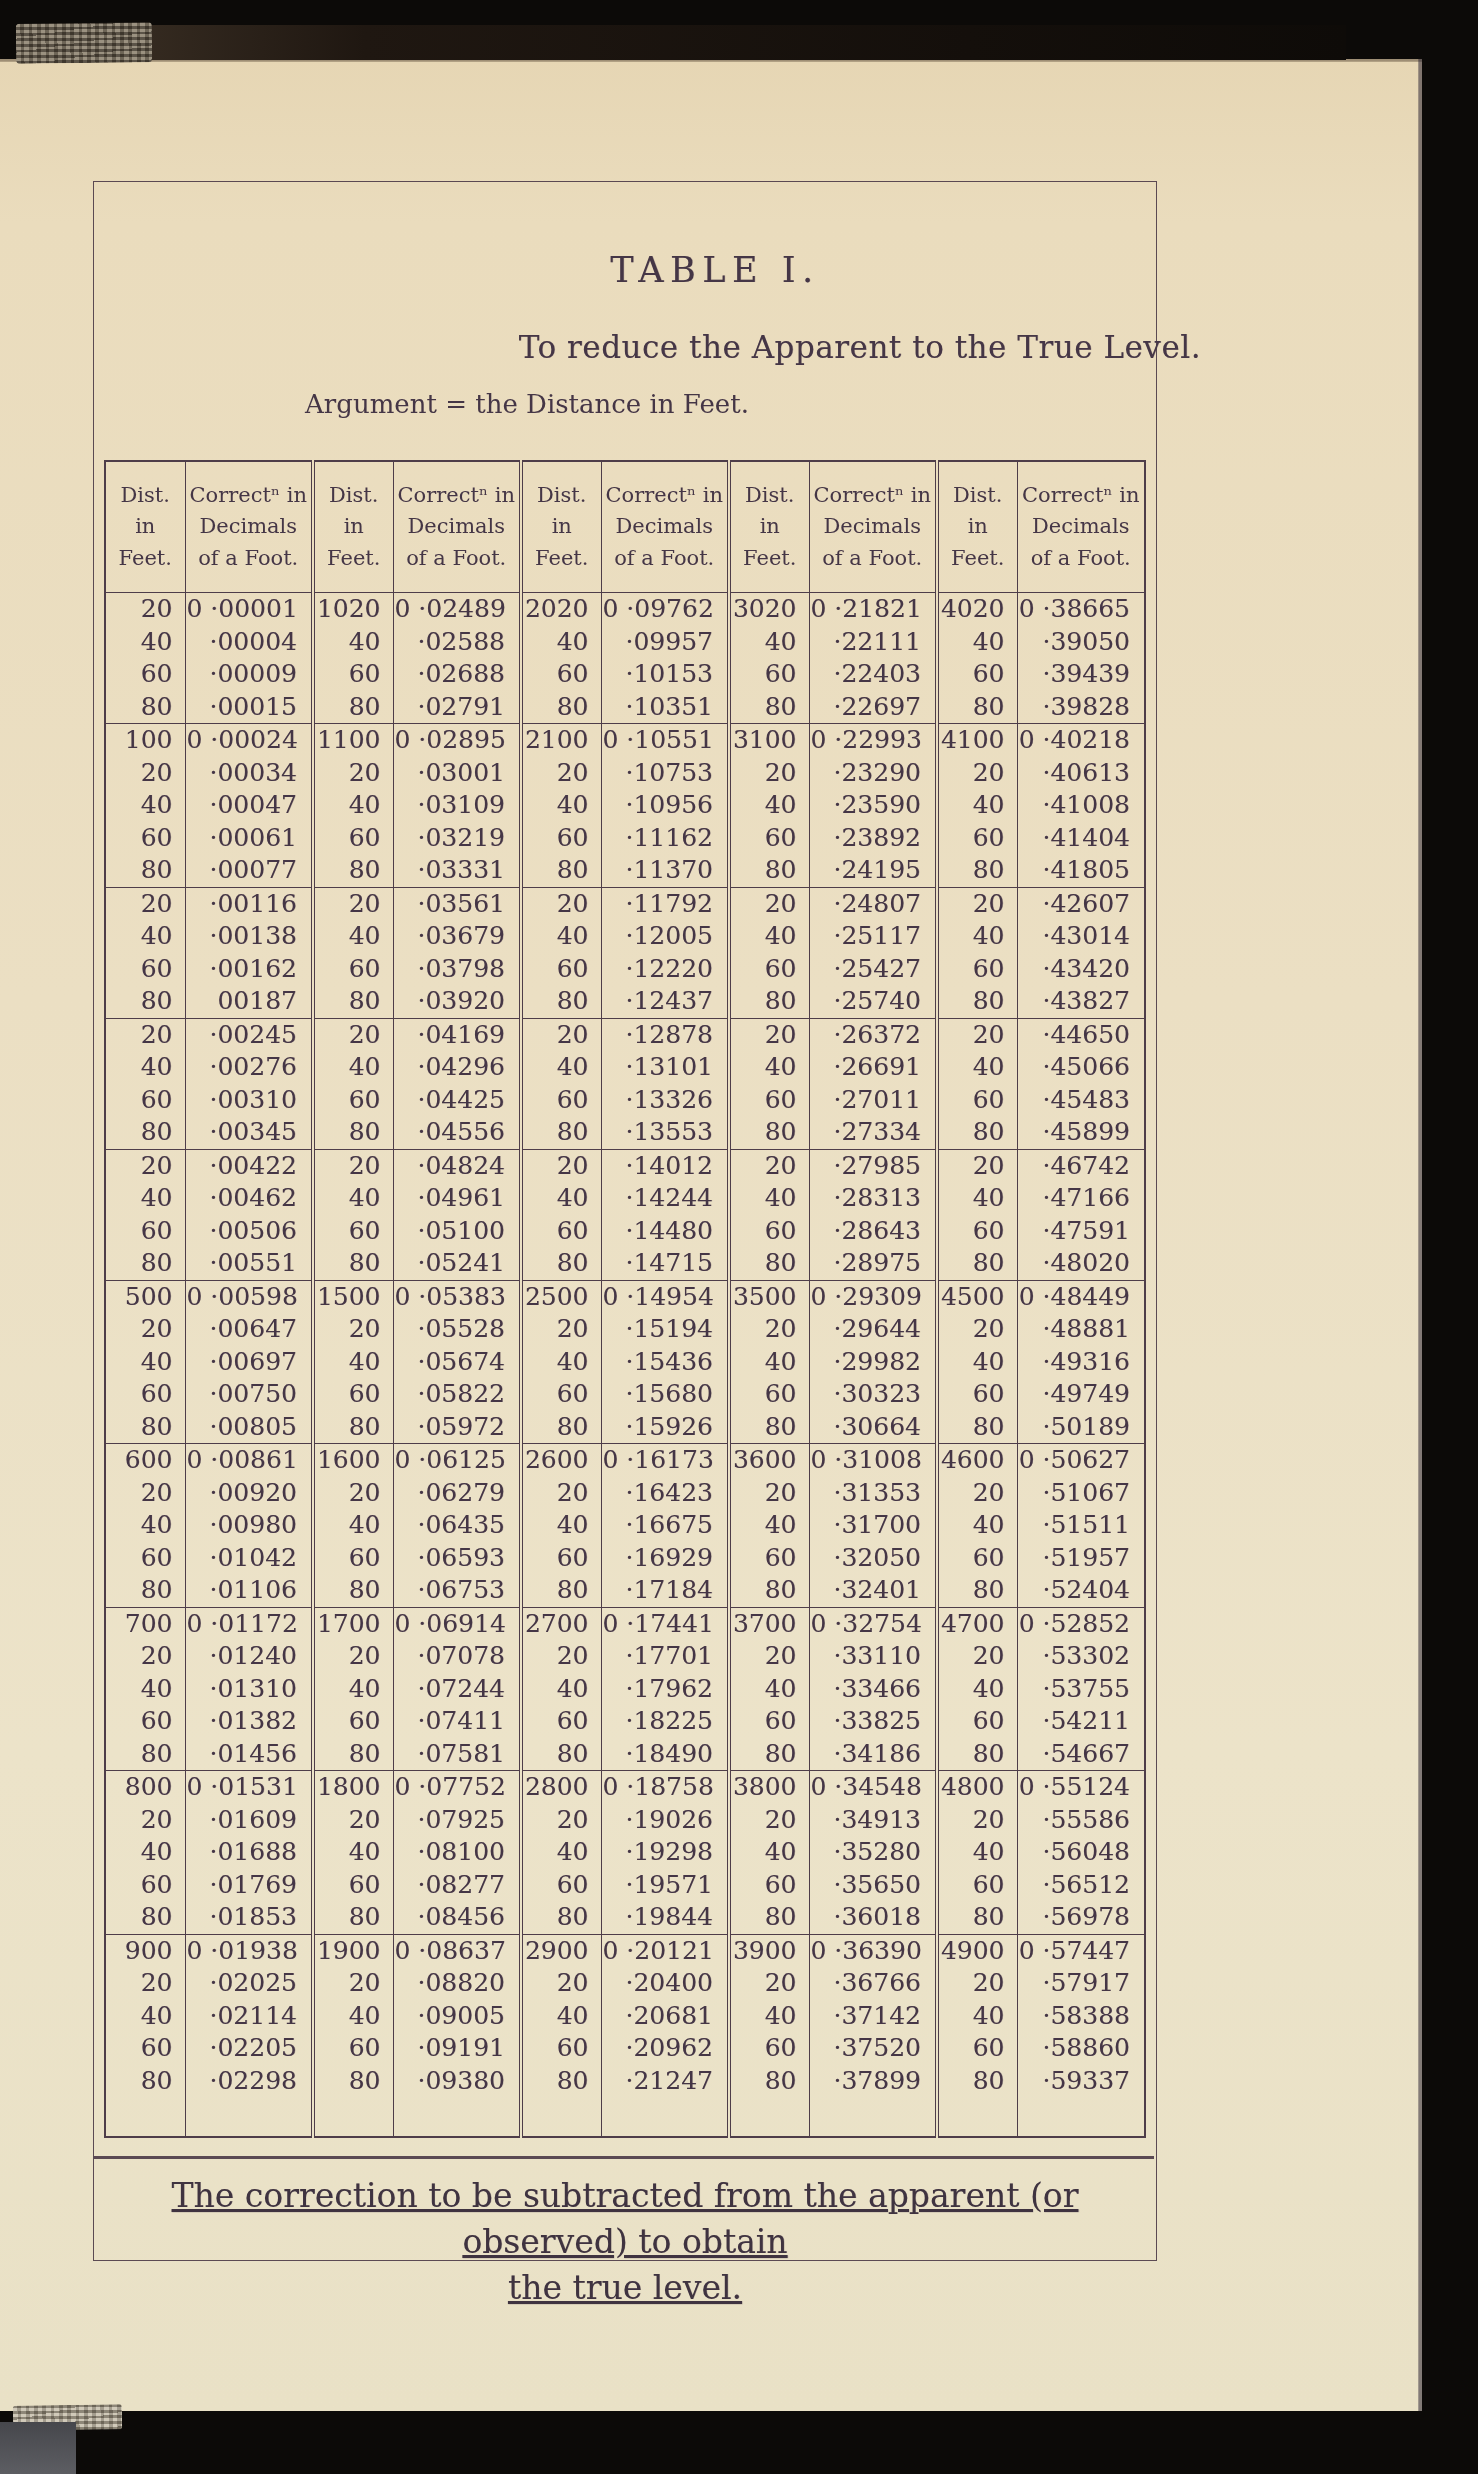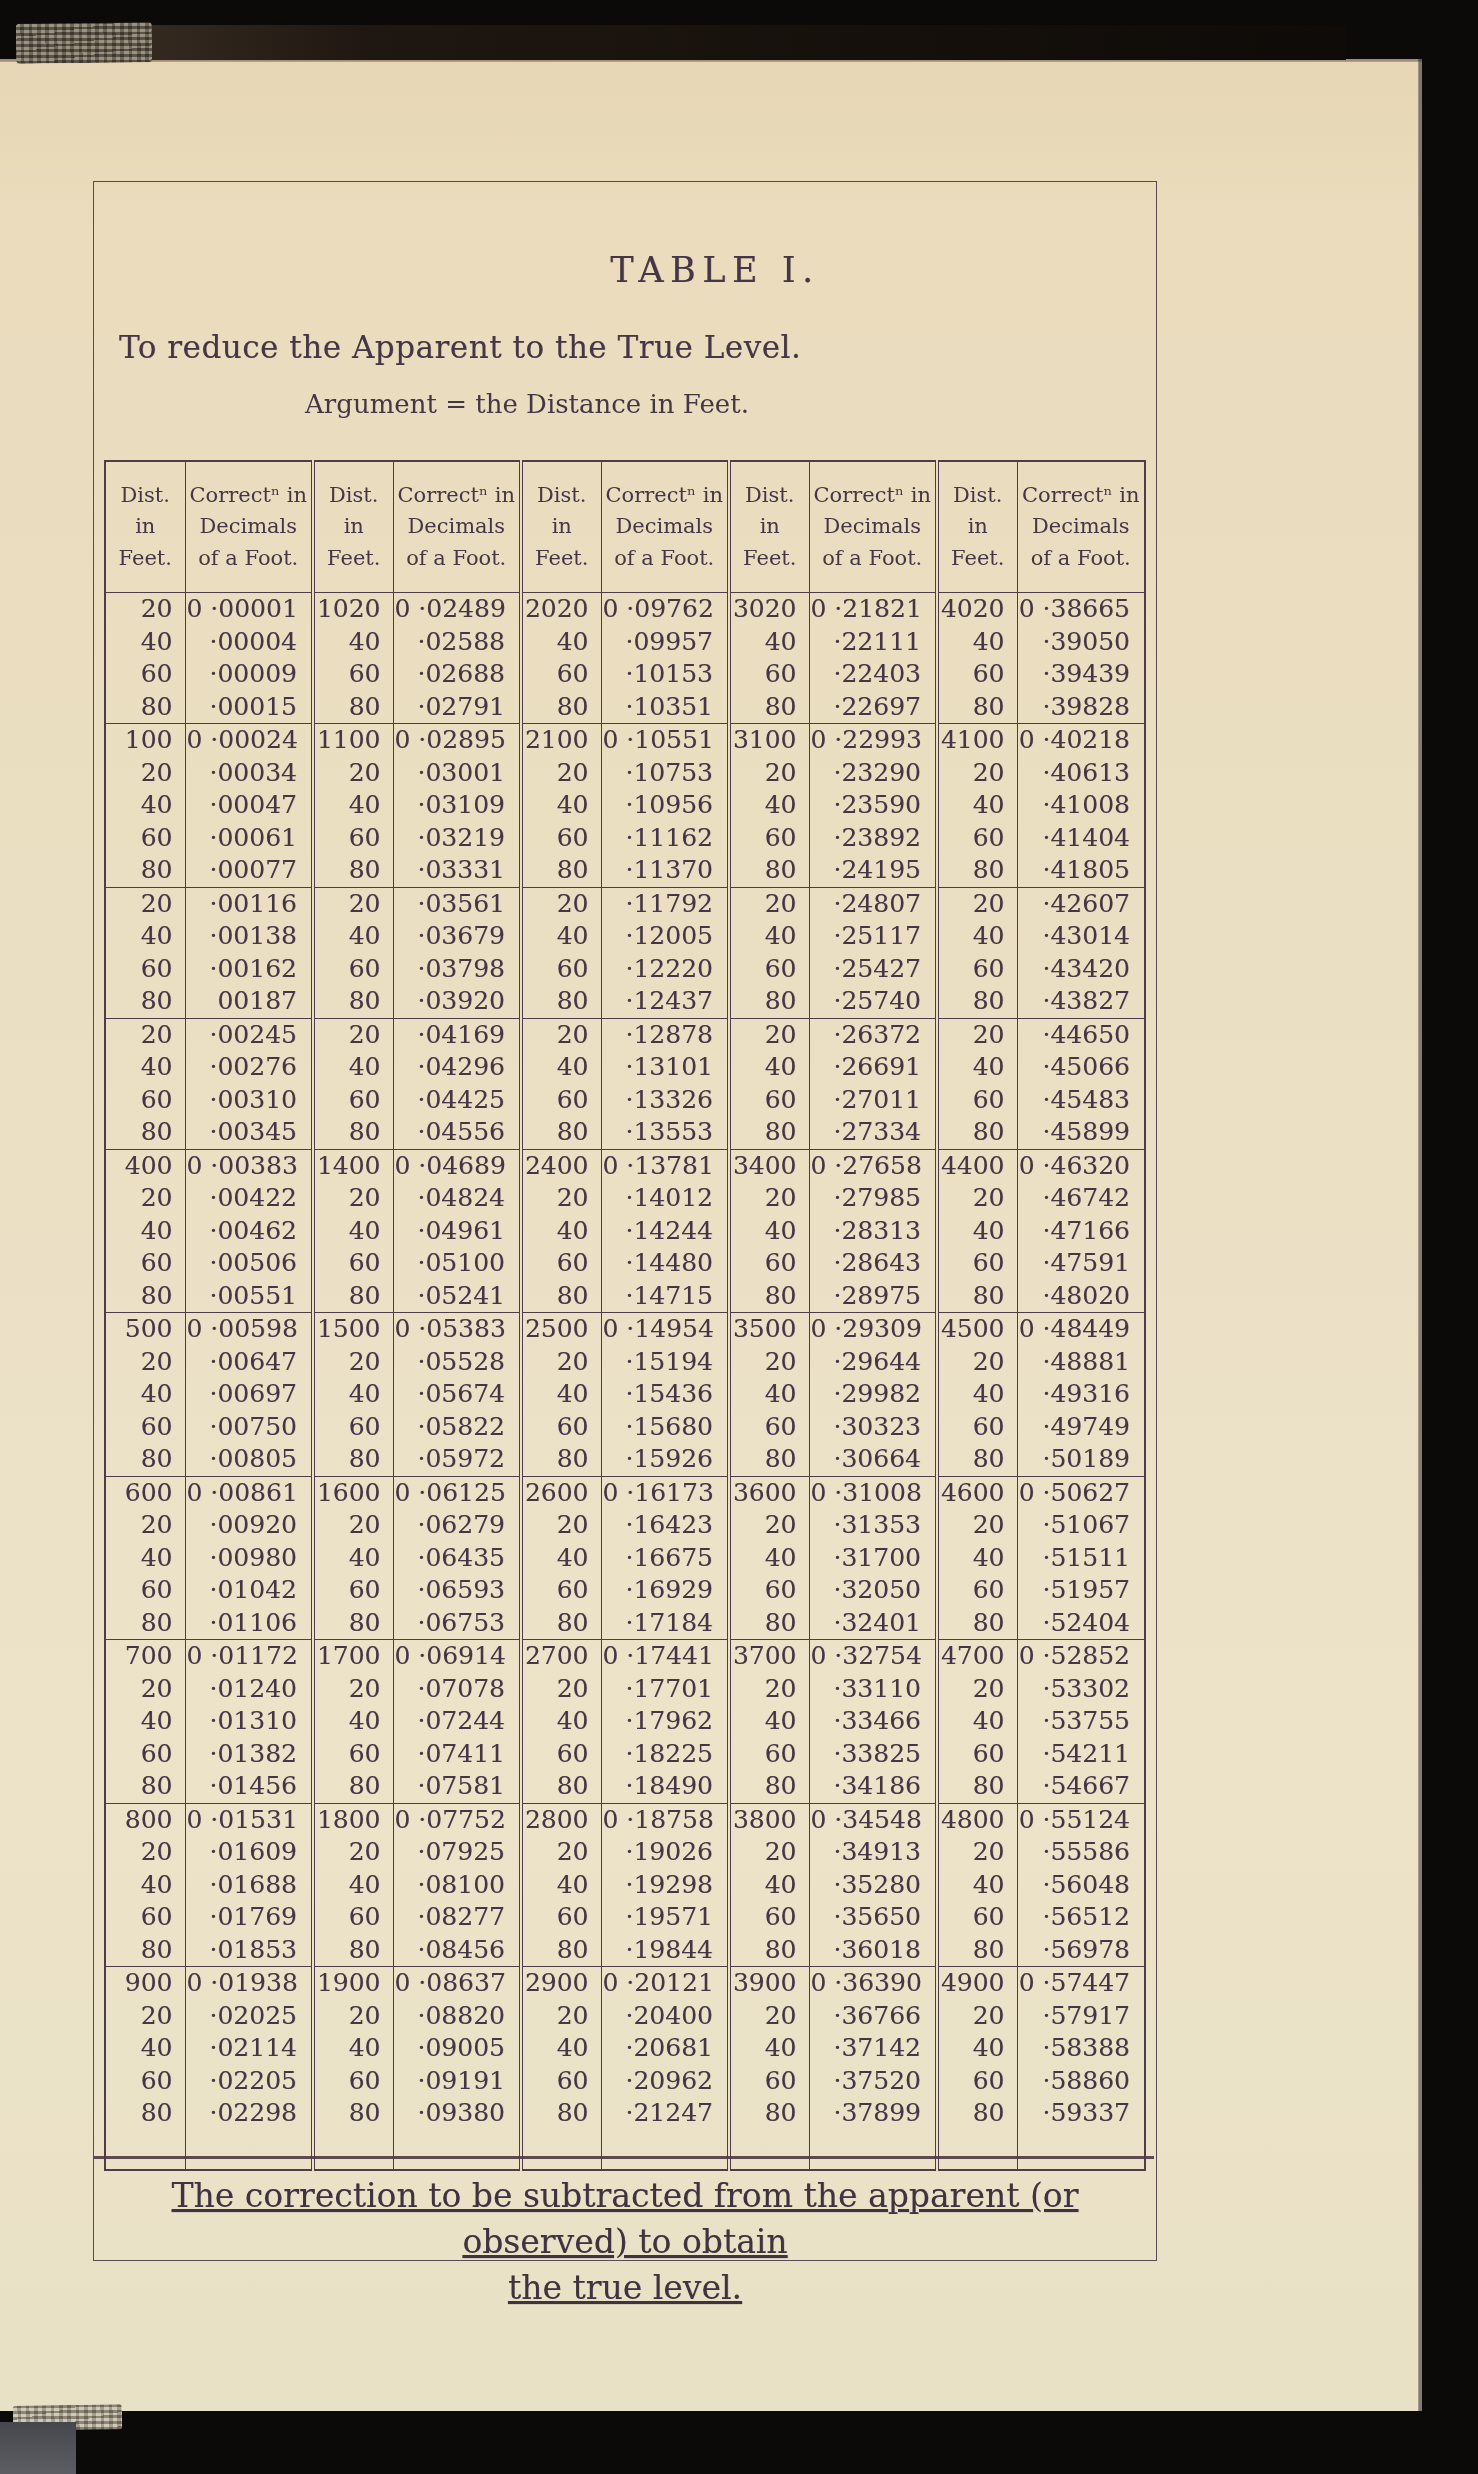--- a/index.html
+++ b/index.html
@@ -41,24 +41,23 @@
   .frame{
     position:absolute;left:93px;top:181px;width:1064px;height:2080px;
     border:1.9px solid var(--line);box-sizing:border-box;opacity:.92;
   }
   .title{
     position:absolute;left:93px;top:250px;width:1244px;text-align:center;
     font-size:35px;letter-spacing:6.5px;color:var(--ink);
     text-shadow:0.4px 0.4px 0 rgba(60,40,60,.35);
   }
   .subtitle{
-    position:absolute;left:93px;top:329px;width:1108px;text-align:left;
+    position:absolute;left:93px;top:329px;width:1108px;text-align:right;
     font-size:31px;letter-spacing:0.5px;color:var(--ink);
     text-shadow:0.4px 0.4px 0 rgba(60,40,60,.3);
-    padding-left:26px;
   }
   .argument{
     position:absolute;left:93px;top:389px;width:868px;text-align:center;
     font-size:26px;color:var(--ink);
   }
   table.grid{
     position:absolute;left:104px;top:460px;width:1042px;
     border-collapse:collapse;table-layout:fixed;
     color:var(--ink);
     border:2.8px solid var(--line);
@@ -373,32 +372,20 @@
         <td class="dist">80</td>
         <td class="corr">·04556</td>
         <td class="dist">80</td>
         <td class="corr">·13553</td>
         <td class="dist">80</td>
         <td class="corr">·27334</td>
         <td class="dist">80</td>
         <td class="corr">·45899</td>
       </tr>
       <tr>
-        <td class="dist">400</td>
-        <td class="corr">0 ·00383</td>
-        <td class="dist">1400</td>
-        <td class="corr">0 ·04689</td>
-        <td class="dist">2400</td>
-        <td class="corr">0 ·13781</td>
-        <td class="dist">3400</td>
-        <td class="corr">0 ·27658</td>
-        <td class="dist">4400</td>
-        <td class="corr">0 ·46320</td>
-      </tr>
-      <tr>
         <td class="dist">20</td>
         <td class="corr">·00422</td>
         <td class="dist">20</td>
         <td class="corr">·04824</td>
         <td class="dist">20</td>
         <td class="corr">·14012</td>
         <td class="dist">20</td>
         <td class="corr">·27985</td>
         <td class="dist">20</td>
         <td class="corr">·46742</td>

